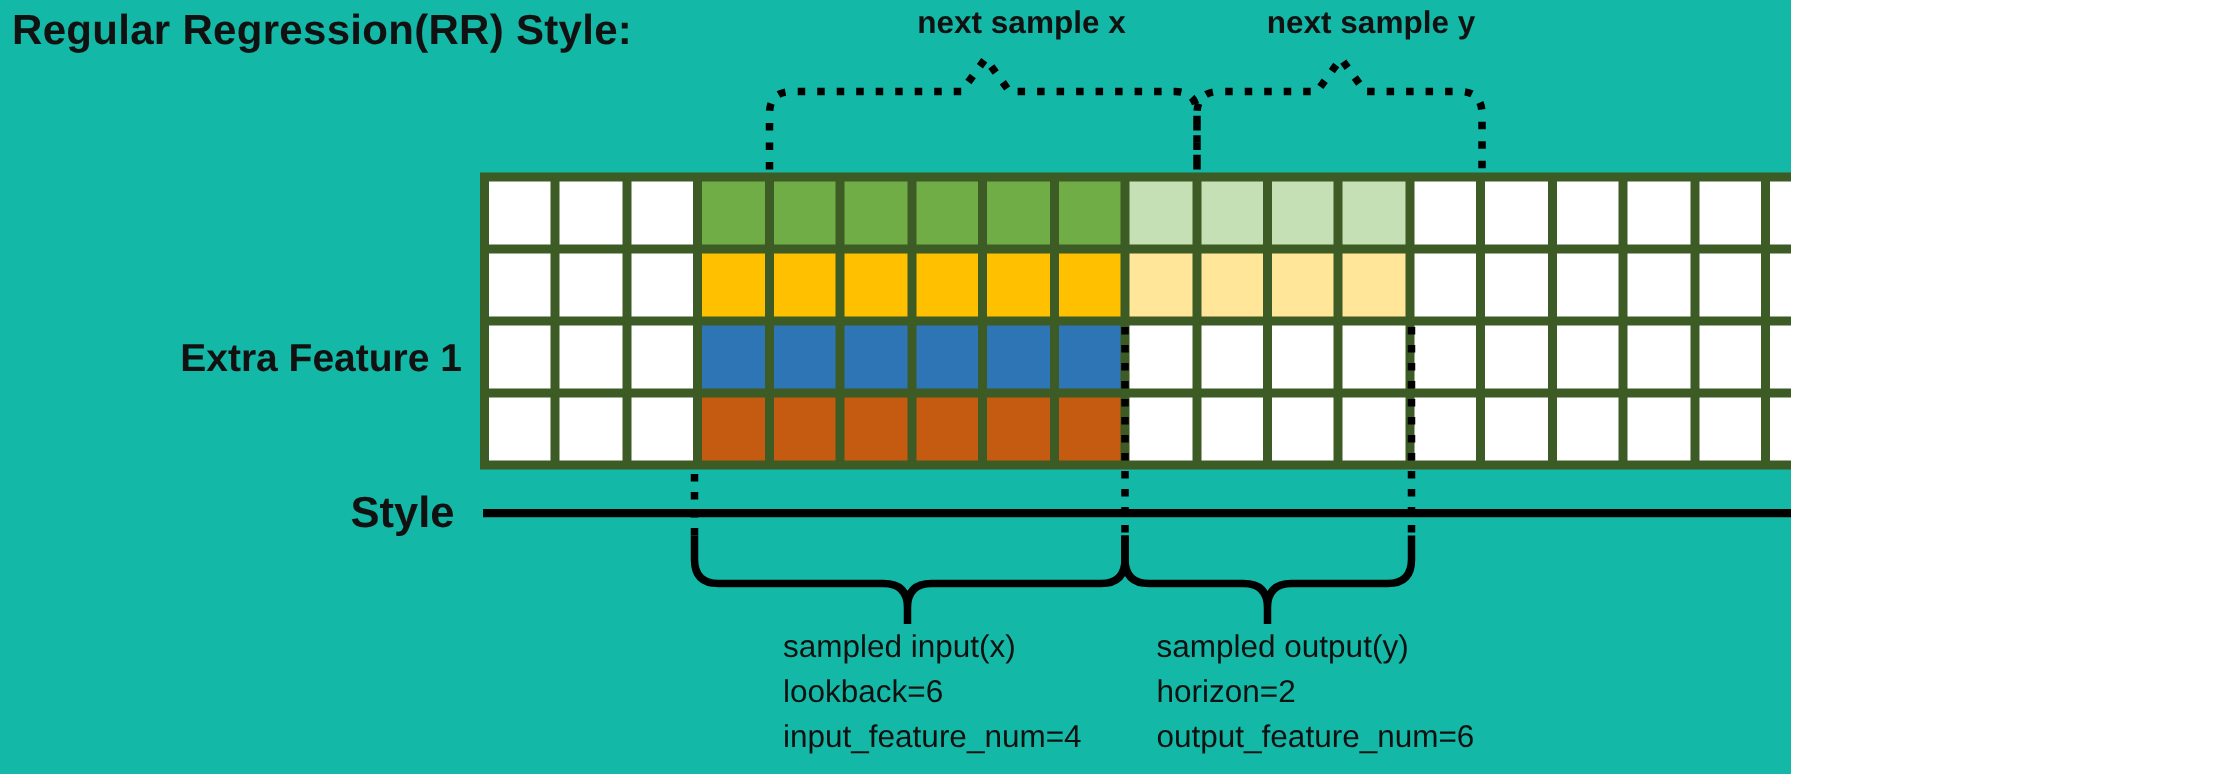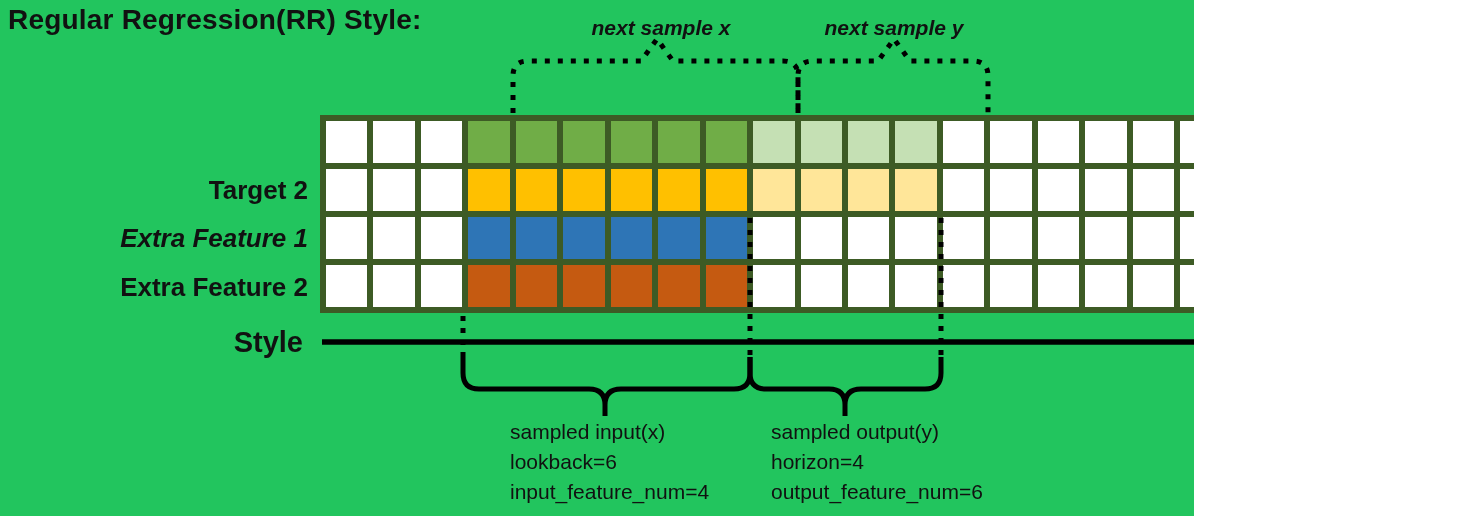--- a/index.html
+++ b/index.html
@@ -1,34 +1,35 @@
 <!DOCTYPE html>
 <html><head>
 <meta charset="utf-8">
 <style>
   html,body{margin:0;padding:0;background:#ffffff;}
   #canvas{
     position:relative;
     width:1194px;height:516px;
-    background:#22c55e;
+    background:#14b8a6;
     font-family:"Liberation Sans", sans-serif;
     color:#111;
     overflow:hidden;
   }
   .abs{position:absolute;}
   #title{
     left:8px;top:4px;
     font-size:28px;font-weight:700;letter-spacing:0.2px;
     white-space:nowrap;
   }
   .top-label{
-    top:16px;
+    top:4px;
     transform:translateX(-50%);
-    font-size:21px;font-style:italic;font-weight:600;
-    white-space:nowrap;
+    font-size:21px;font-weight:600;
+    white-space:nowrap;
+    margin-left:20px;
   }
   #next-x-label{left:661px;}
   #next-y-label{left:894px;}
   #grid{
     left:320px;top:115px;width:1145px;height:198px;
     box-sizing:border-box;
     display:grid;
     grid-template-columns:repeat(24,1fr);
     grid-template-rows:repeat(4,1fr);
     gap:6px;padding:6px;
@@ -44,37 +45,35 @@
     left:150px;top:326px;width:153px;
     text-align:right;
     font-size:29px;font-weight:700;
     white-space:nowrap;
   }
   .sample-text{
     top:417px;
     font-size:21px;font-weight:400;line-height:30px;
     white-space:nowrap;
   }
-  #input-text{left:510px;}
+  #input-text{left:522px;}
   #output-text{left:771px;}
   #overlay{left:0;top:0;pointer-events:none;}
 </style>
 </head>
 <body>
 
 <div id="canvas">
 
   <div id="title" class="abs">Regular Regression(RR) Style:</div>
 
   <div id="next-x-label" class="abs top-label">next sample x</div>
   <div id="next-y-label" class="abs top-label">next sample y</div>
 
-  <div class="abs row-label" style="top:173px;">Target 2</div>
-  <div class="abs row-label" style="top:221px;font-style:italic;">Extra Feature 1</div>
-  <div class="abs row-label" style="top:270px;">Extra Feature 2</div>
+  <div class="abs row-label" style="top:221px;">Extra Feature 1</div>
 
   <div id="grid" class="abs" style="background: rgb(61, 91, 37);">
       <div class="cell" style="background: rgb(255, 255, 255);"></div>
       <div class="cell" style="background: rgb(255, 255, 255);"></div>
       <div class="cell" style="background: rgb(255, 255, 255);"></div>
       <div class="cell" style="background: rgb(112, 173, 71);"></div>
       <div class="cell" style="background: rgb(112, 173, 71);"></div>
       <div class="cell" style="background: rgb(112, 173, 71);"></div>
       <div class="cell" style="background: rgb(112, 173, 71);"></div>
       <div class="cell" style="background: rgb(112, 173, 71);"></div>
@@ -188,17 +187,17 @@
     <path d="M 750 357 L 750 373 Q 750 389 766 389 L 829 389 Q 845 389 845 405 L 845 416 M 941 357 L 941 373 Q 941 389 925 389 L 861 389 Q 845 389 845 405 L 845 416" fill="none" stroke="#000" stroke-width="5"></path>
   </svg>
 
   <div id="input-text" class="abs sample-text">
     <div>sampled input(x)</div>
     <div>lookback=6</div>
     <div>input_feature_num=4</div>
   </div>
   <div id="output-text" class="abs sample-text">
     <div>sampled output(y)</div>
-    <div>horizon=4</div>
+    <div>horizon=2</div>
     <div>output_feature_num=6</div>
   </div>
 
 </div>
 
 </body></html>

